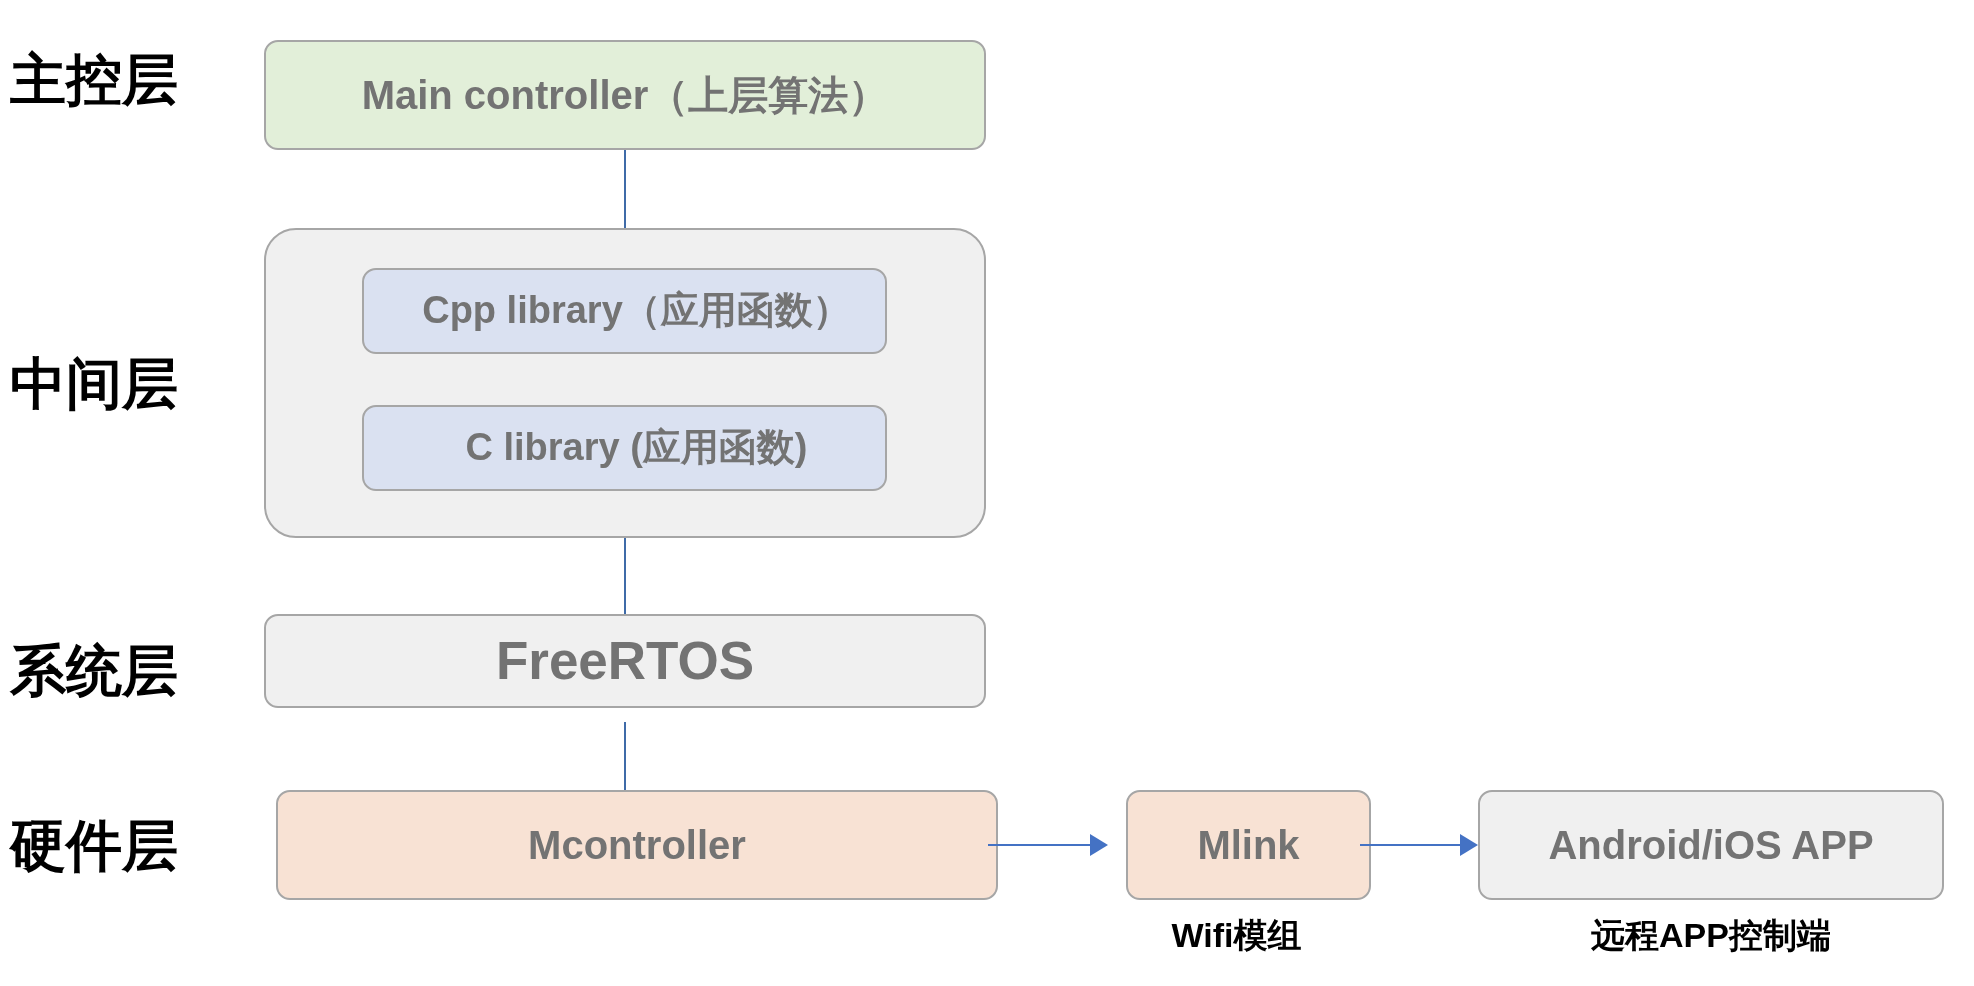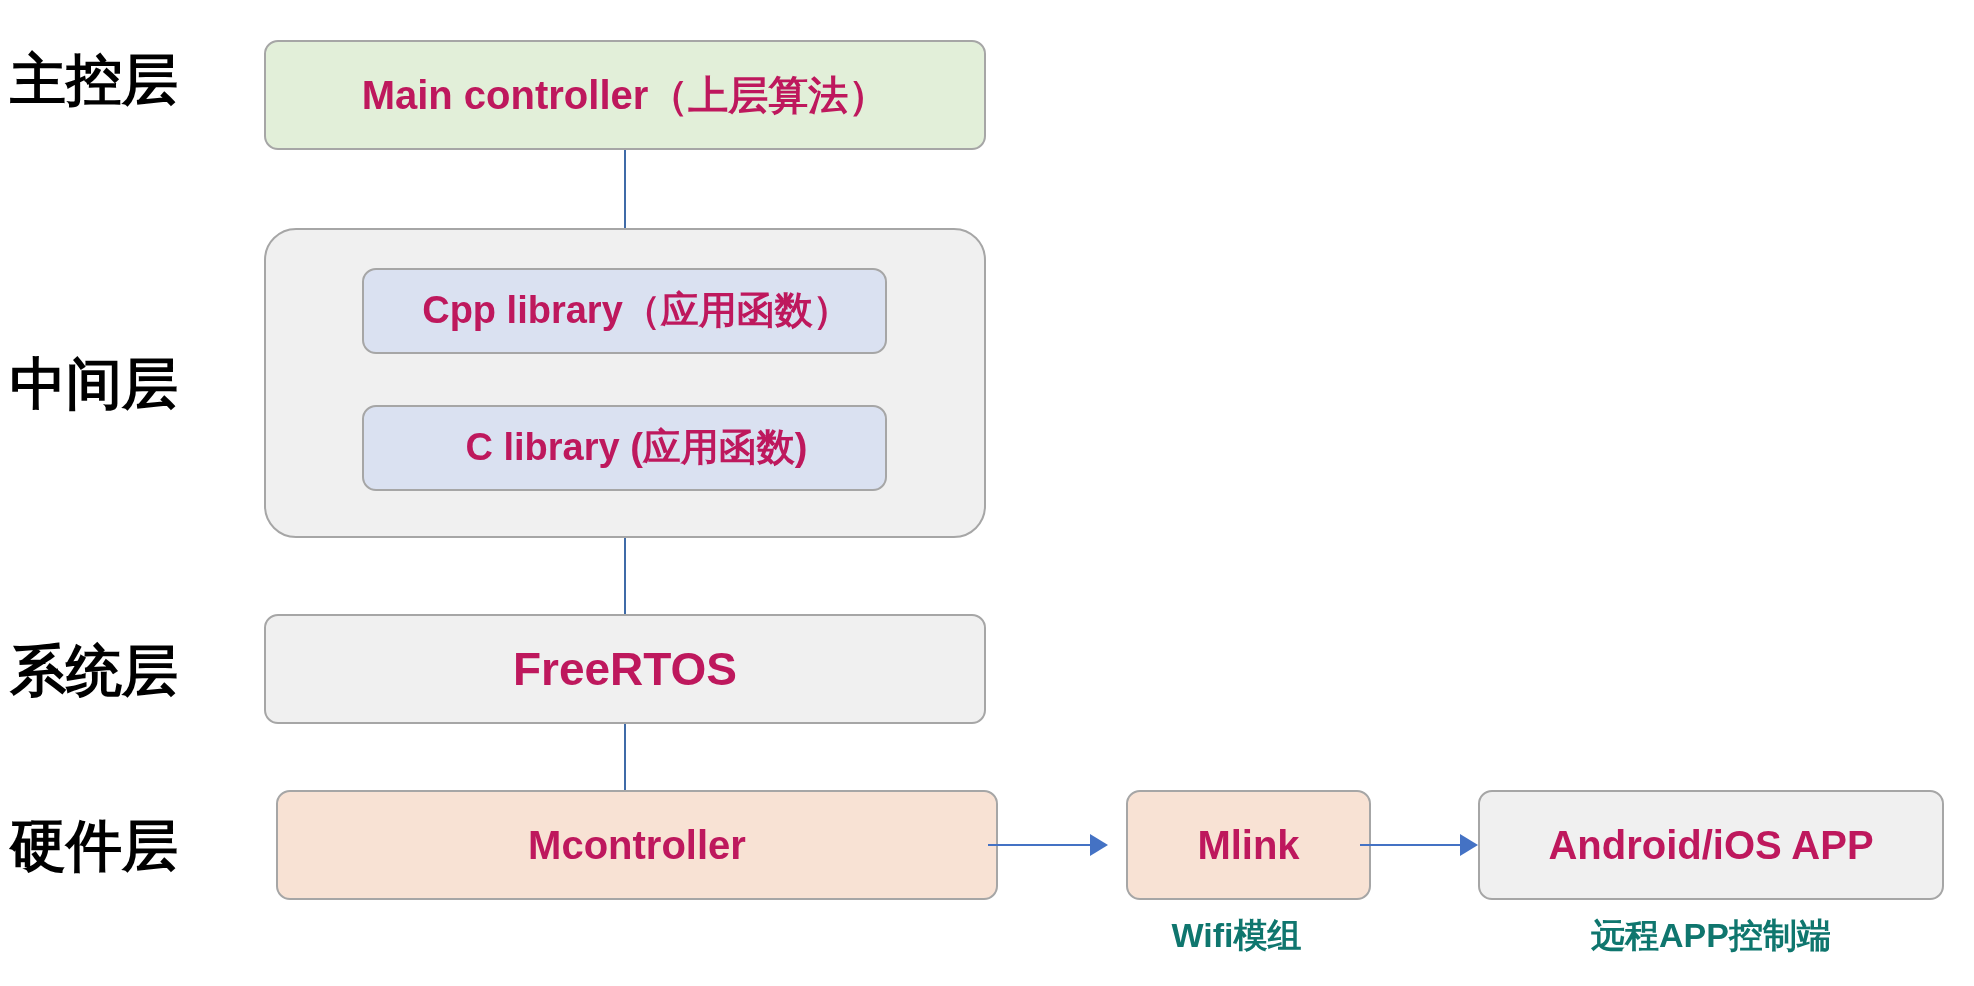--- a/index.html
+++ b/index.html
@@ -34,21 +34,21 @@
   
   .node {
     position: absolute;
     box-sizing: border-box;
     display: flex;
     align-items: center;
     justify-content: center;
     border: 2px solid #a6a6a6;
     border-radius: 14px;
     font-weight: 700;
-    color: #be185d;
+    color: #737373;
     text-align: center;
     line-height: 1.1;
   }
 
   .node-green  { background: #e2efd9; }
   .node-gray   { background: #f0f0f0; }
   .node-blue   { background: #dae1f1; padding-left: 24px; }
   .node-peach  { background: #f8e2d4; margin-left: 12px; }
 
   
@@ -78,21 +78,21 @@
     border-top: 11px solid transparent;
     border-bottom: 11px solid transparent;
     border-left: 18px solid #4472c4;
   }
 
   
   .caption {
     position: absolute;
     font-size: 34px;
     font-weight: 700;
-    color: #0f766e;
+    color: #000000;
     text-align: center;
     white-space: nowrap;
     line-height: 1;
   }
 </style>
 </head>
 <body>
 
 <div id="canvas">
 
@@ -111,21 +111,21 @@
   <div class="vline" style="left:624px; top:722px; height:70px;"></div>
 
   <div class="node node-green" style="left:264px; top:40px; width:722px; height:110px; font-size:40px;">Main controller（上层算法）</div>
 
   <div class="group-box" style="left:264px; top:228px; width:722px; height:310px;"></div>
 
   <div class="node node-blue" style="left:362px; top:268px; width:525px; height:86px; font-size:38px;">Cpp library（应用函数）</div>
 
   <div class="node node-blue" style="left:362px; top:405px; width:525px; height:86px; font-size:38px;">C library (应用函数)</div>
 
-  <div class="node node-gray" style="left:264px; top:614px; width:722px; height:110px; font-size:46px;">FreeRTOS</div>
+  <div class="node node-gray" style="left:264px; top:614px; width:722px; height:94px; font-size:53px;">FreeRTOS</div>
 
   <div class="node node-peach" style="left:264px; top:790px; width:722px; height:110px; font-size:40px;">Mcontroller</div>
 
   <div class="hline" style="left:988px; top:844px; width:102px;"></div>
   <div class="arrow-head" style="left:1090px; top:834px;"></div>
 
   <div class="node node-peach" style="left:1114px; top:790px; width:245px; height:110px; font-size:40px;">Mlink</div>
 
   <div class="hline" style="left:1360px; top:844px; width:100px;"></div>
   <div class="arrow-head" style="left:1460px; top:834px;"></div>

